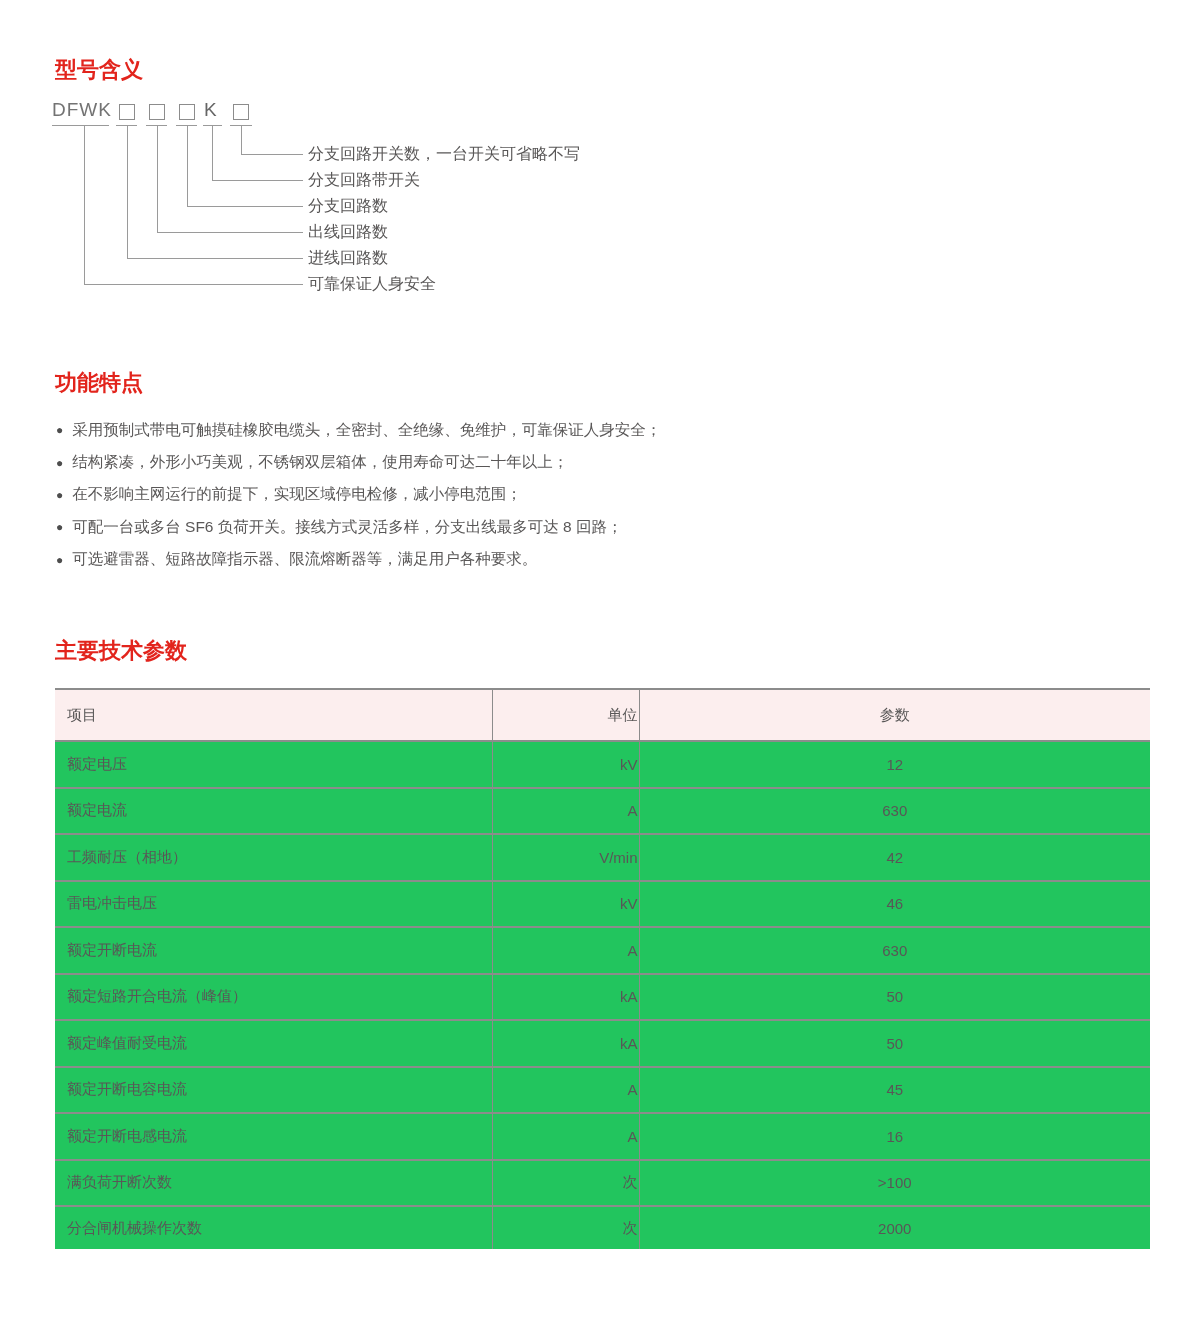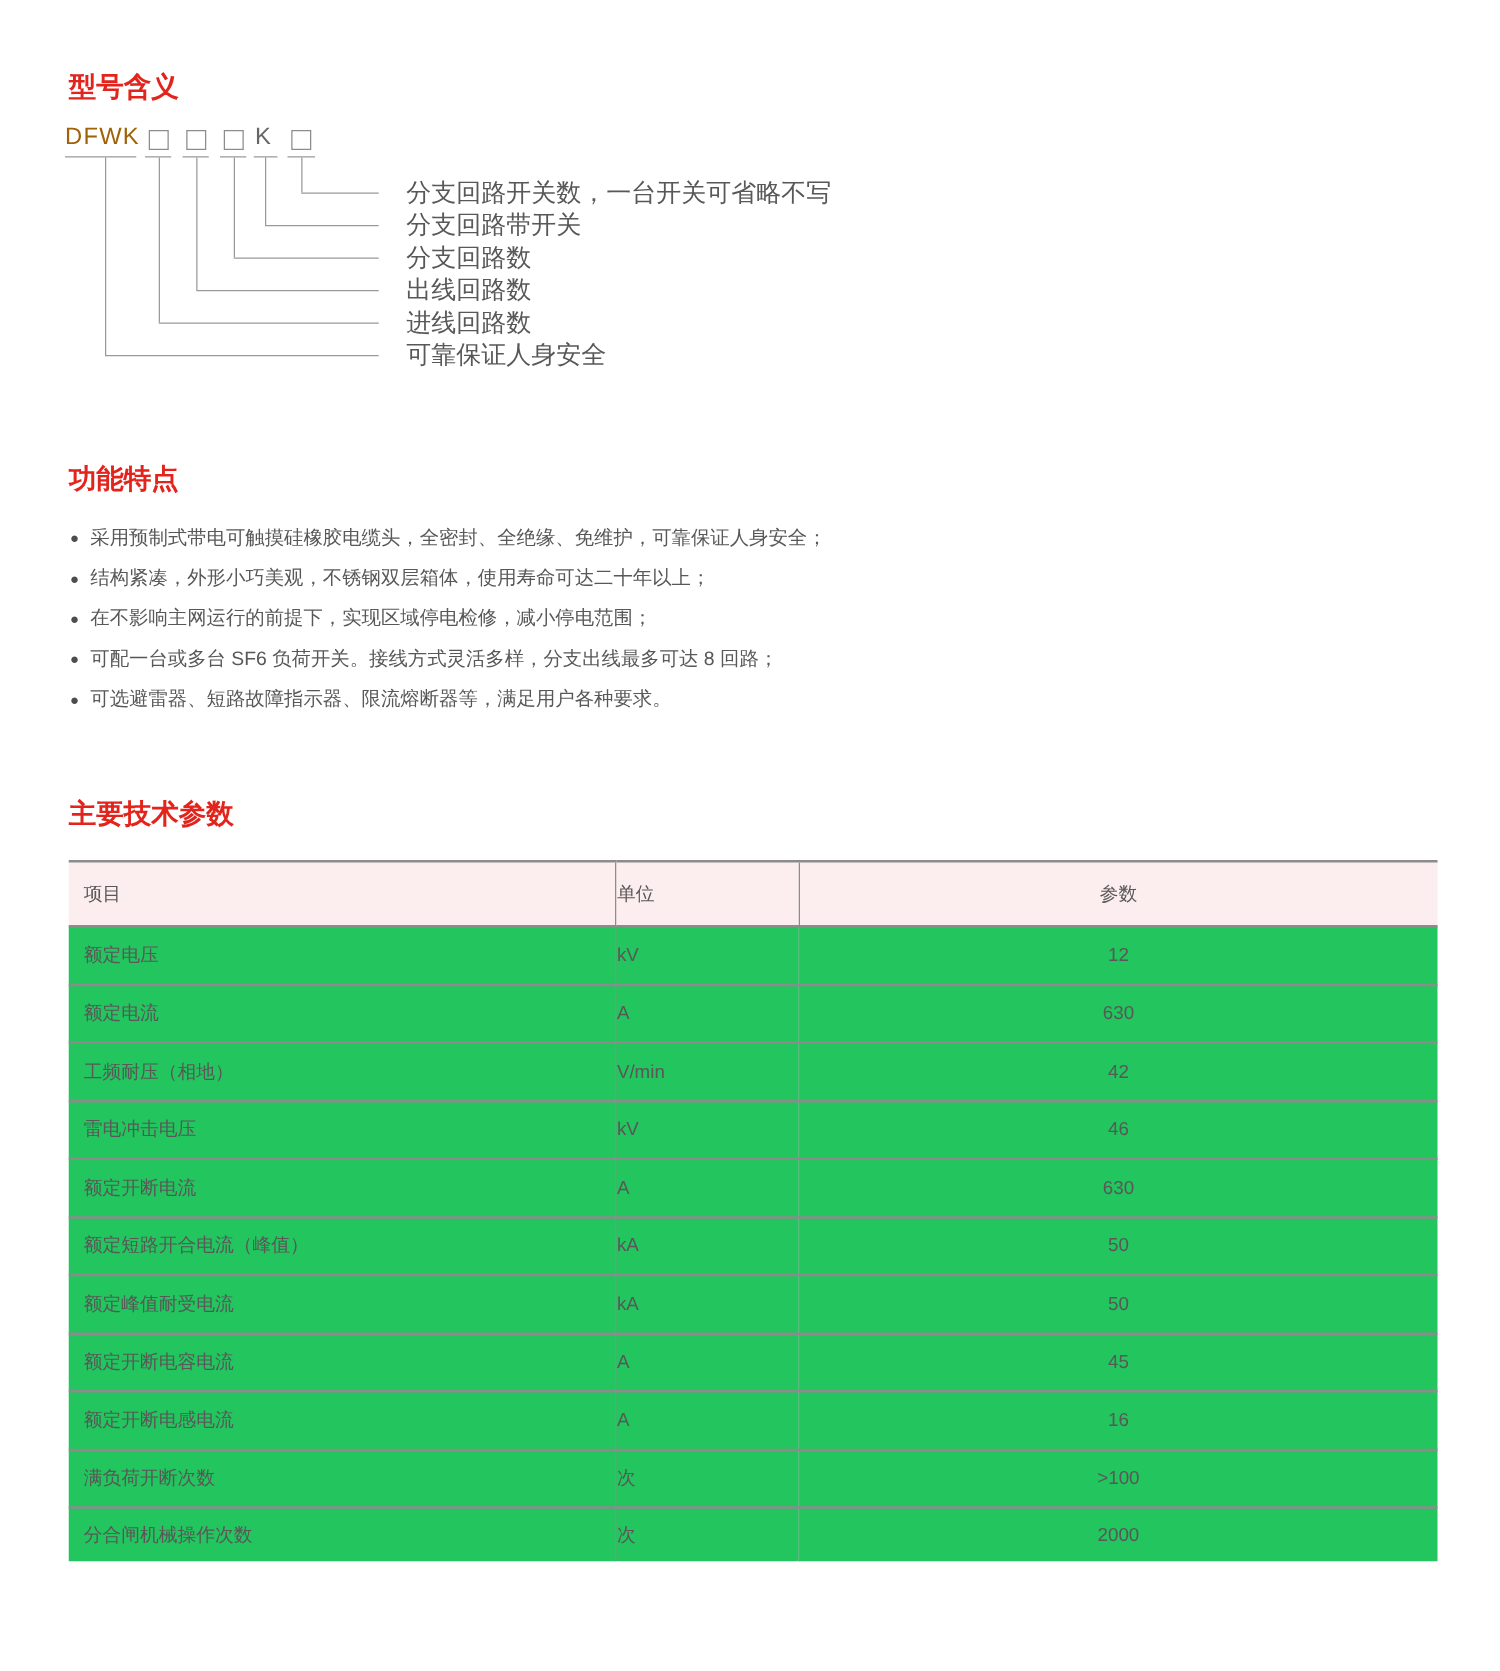--- a/index.html
+++ b/index.html
@@ -4,51 +4,51 @@
 <style>
   html,body{margin:0;padding:0;background:#fff;}
   .page{position:relative;width:1200px;height:1337px;background:#fff;overflow:hidden;
         font-family:"Liberation Sans","DejaVu Sans",sans-serif;}
   .sec-title{position:absolute;left:55px;margin:0;font-size:22px;font-weight:bold;color:#e2241c;}
   #title-model{top:55px;}
   #title-features{top:368px;}
   #title-params{top:636px;text-align:center;}
 
   
-  .model-prefix{position:absolute;left:52px;top:99px;font-size:19px;color:#a16207;letter-spacing:1px;}
+  .model-prefix{position:absolute;left:52px;top:99px;font-size:19px;color:#737373;letter-spacing:1px;}
   .model-k{position:absolute;left:204px;top:99px;font-size:19px;color:#666;}
   .mbox{position:absolute;top:104px;width:14px;height:14px;border:1px solid #8c8c8c;background:#fff;}
   .b1{left:119px;} .b2{left:149px;} .b3{left:179px;} .b4{left:233px;}
   .ul{position:absolute;top:125px;height:1px;background:#9a9a9a;}
   .u1{left:52px;width:57px;} .u2{left:116px;width:21px;} .u3{left:146px;width:21px;}
   .u4{left:176px;width:21px;} .u5{left:203px;width:19px;} .u6{left:230px;width:22px;}
   .vl{position:absolute;width:1px;background:#9a9a9a;top:126px;}
   .v1{left:84px;height:158px;} .v2{left:127px;height:132px;} .v3{left:157px;height:106px;}
   .v4{left:187px;height:80px;} .v5{left:212px;height:54px;} .v6{left:241px;height:28px;}
   .hl{position:absolute;height:1px;background:#9a9a9a;}
   .h1{left:241px;top:154px;width:62px;} .h2{left:212px;top:180px;width:91px;}
   .h3{left:187px;top:206px;width:116px;} .h4{left:157px;top:232px;width:146px;}
   .h5{left:127px;top:258px;width:176px;} .h6{left:84px;top:284px;width:219px;}
-  .dlabel{position:absolute;left:325px;transform:translateY(-50%);font-size:20px;color:#595757;white-space:nowrap;}
+  .dlabel{position:absolute;left:308px;transform:translateY(-50%);font-size:16px;color:#595757;white-space:nowrap;}
   .dl1{top:154px;} .dl2{top:180px;} .dl3{top:206px;} .dl4{top:232px;} .dl5{top:258px;} .dl6{top:284px;}
 
   
   .features{position:absolute;left:56px;top:414px;width:1090px;}
   .feat{height:32.4px;display:flex;align-items:center;font-size:15.5px;color:#595757;white-space:nowrap;}
   .dot{font-size:12px;color:#4d4d4d;margin-right:9px;line-height:1;}
 
   
   .ptable{position:absolute;left:55px;top:688px;width:1095px;border-collapse:collapse;table-layout:fixed;
           font-size:15px;color:#595757;}
   .ptable col.c1{width:437px;} .ptable col.c2{width:147px;} .ptable col.c3{width:511px;}
   .ptable th{background:#fceeee;height:48px;font-weight:normal;
              border-top:2px solid #8c8c8c;border-bottom:2px solid #8c8c8c;}
   .ptable td{height:42.5px;border-bottom:2px solid #8c8c8c;background:#22c55e;}
   .ptable tr:last-child td{border-bottom:none;height:40px;}
-  .ptable th.cu,.ptable td.cu{border-left:1px solid #8c8c8c;text-align:left;}
+  .ptable th.cu,.ptable td.cu{border-left:1px solid #8c8c8c;text-align:right;}
   .ptable th.cv,.ptable td.cv{border-left:1px solid #8c8c8c;text-align:center;}
   .ptable th.ci,.ptable td.ci{text-align:left;padding-left:12px;}
 </style>
 </head>
 <body>
 
 <div class="page">
 
   <h2 class="sec-title" id="title-model">型号含义</h2>
 

